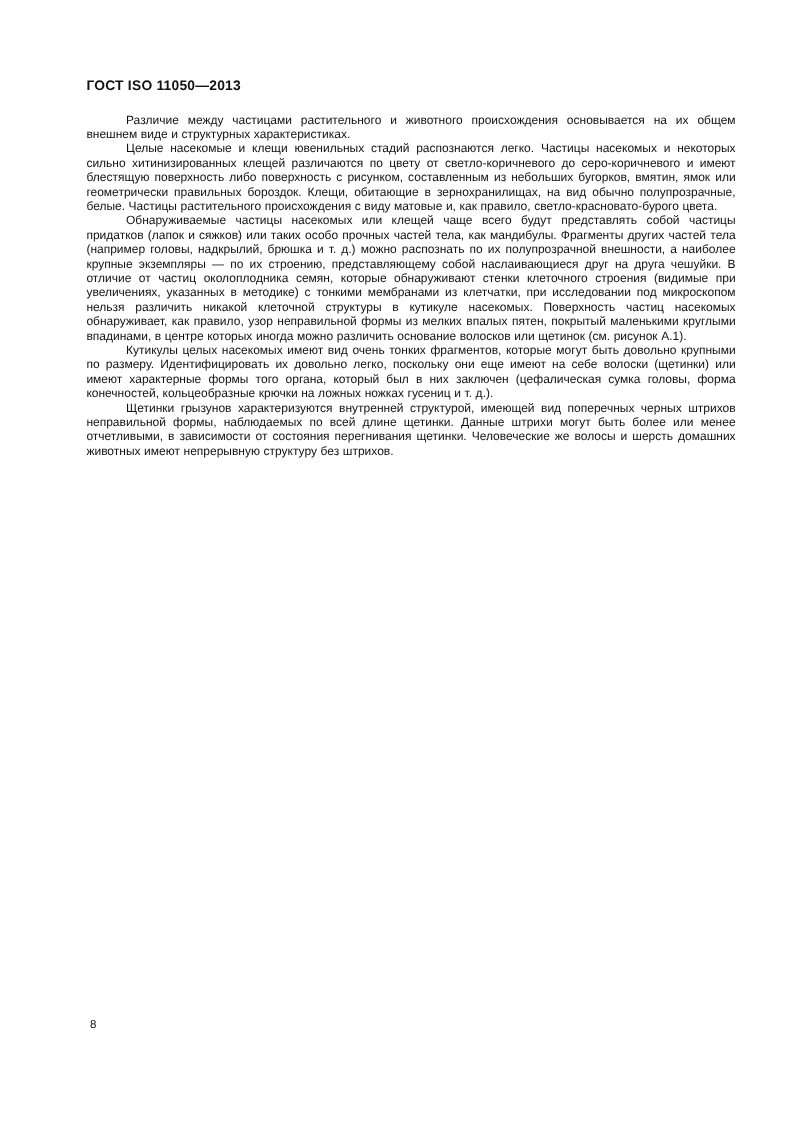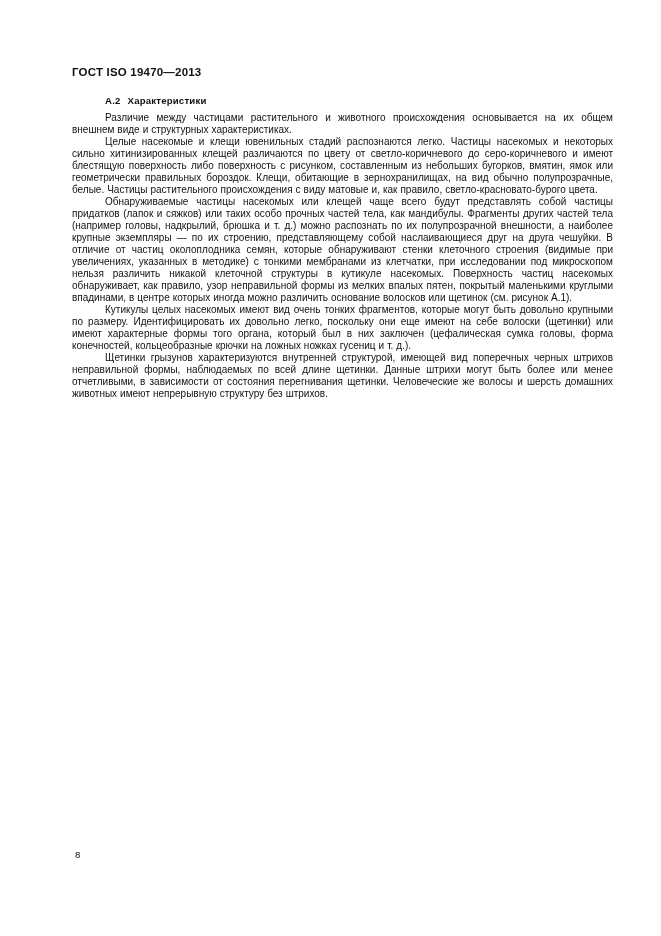--- a/index.html
+++ b/index.html
@@ -50,26 +50,23 @@
   .page-number {
     position: absolute;
     left: 75px;
     top: 849px;
     font-size: 9.6px;
   }
 </style>
 </head>
 <body>
 
-<div class="doc-header">ГОСТ ISO 19470—2013</div>
+<div class="doc-header">ГОСТ ISO 11050—2013</div>
 
 <div class="content">
-  <div class="section-heading">
-    <span class="sec-num">А.2</span><span>Характеристики</span>
-  </div>
   <p>Различие между частицами растительного и животного происхождения основывается на их общем внешнем виде и структурных характеристиках.</p>
   <p>Целые насекомые и клещи ювенильных стадий распознаются легко. Частицы насекомых и некоторых сильно хитинизированных клещей различаются по цвету от светло-коричневого до серо-коричневого и имеют блестящую поверхность либо поверхность с рисунком, составленным из небольших бугорков, вмятин, ямок или геометрически правильных бороздок. Клещи, обитающие в зернохранилищах, на вид обычно полупрозрачные, белые. Частицы растительного происхождения с виду матовые и, как правило, светло-красновато-бурого цвета.</p>
   <p>Обнаруживаемые частицы насекомых или клещей чаще всего будут представлять собой частицы придатков (лапок и сяжков) или таких особо прочных частей тела, как мандибулы. Фрагменты других частей тела (например головы, надкрылий, брюшка и т. д.) можно распознать по их полупрозрачной внешности, а наиболее крупные экземпляры — по их строению, представляющему собой наслаивающиеся друг на друга чешуйки. В отличие от частиц околоплодника семян, которые обнаруживают стенки клеточного строения (видимые при увеличениях, указанных в методике) с тонкими мембранами из клетчатки, при исследовании под микроскопом нельзя различить никакой клеточной структуры в кутикуле насекомых. Поверхность частиц насекомых обнаруживает, как правило, узор неправильной формы из мелких впалых пятен, покрытый маленькими круглыми впадинами, в центре которых иногда можно различить основание волосков или щетинок (см. рисунок А.1).</p>
   <p>Кутикулы целых насекомых имеют вид очень тонких фрагментов, которые могут быть довольно крупными по размеру. Идентифицировать их довольно легко, поскольку они еще имеют на себе волоски (щетинки) или имеют характерные формы того органа, который был в них заключен (цефалическая сумка головы, форма конечностей, кольцеобразные крючки на ложных ножках гусениц и т. д.).</p>
   <p>Щетинки грызунов характеризуются внутренней структурой, имеющей вид поперечных черных штрихов неправильной формы, наблюдаемых по всей длине щетинки. Данные штрихи могут быть более или менее отчетливыми, в зависимости от состояния перегнивания щетинки. Человеческие же волосы и шерсть домашних животных имеют непрерывную структуру без штрихов.</p>
 </div>
 
 <div class="page-number">8</div>
 
 </body></html>

